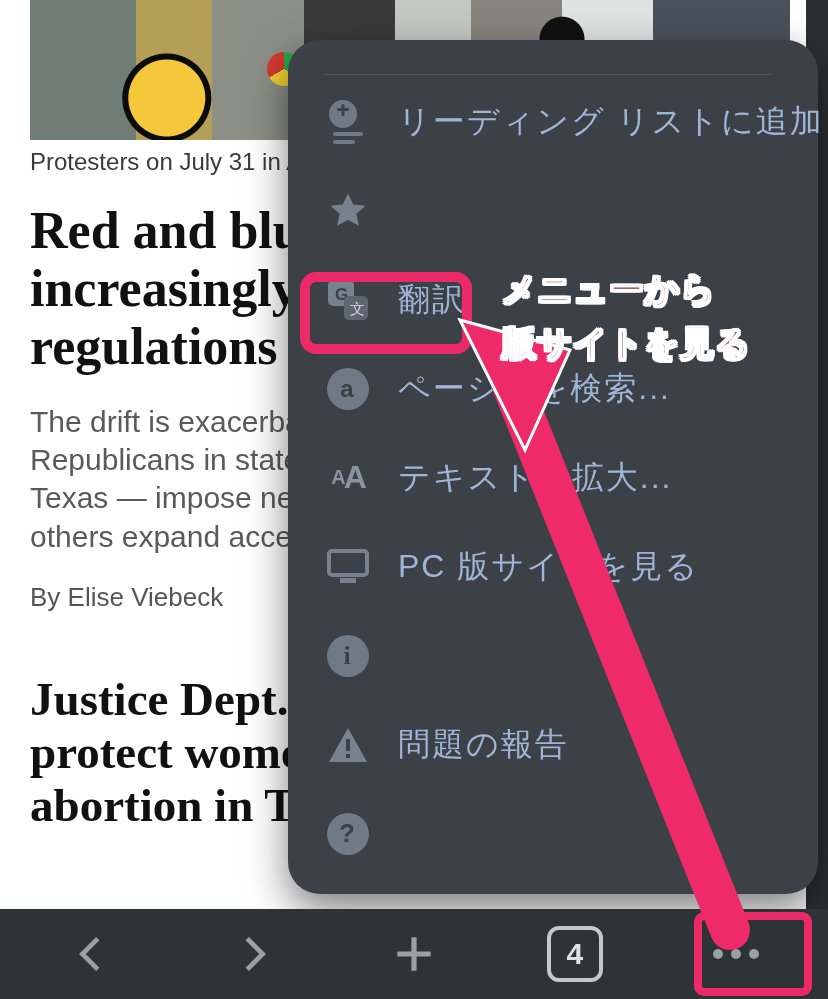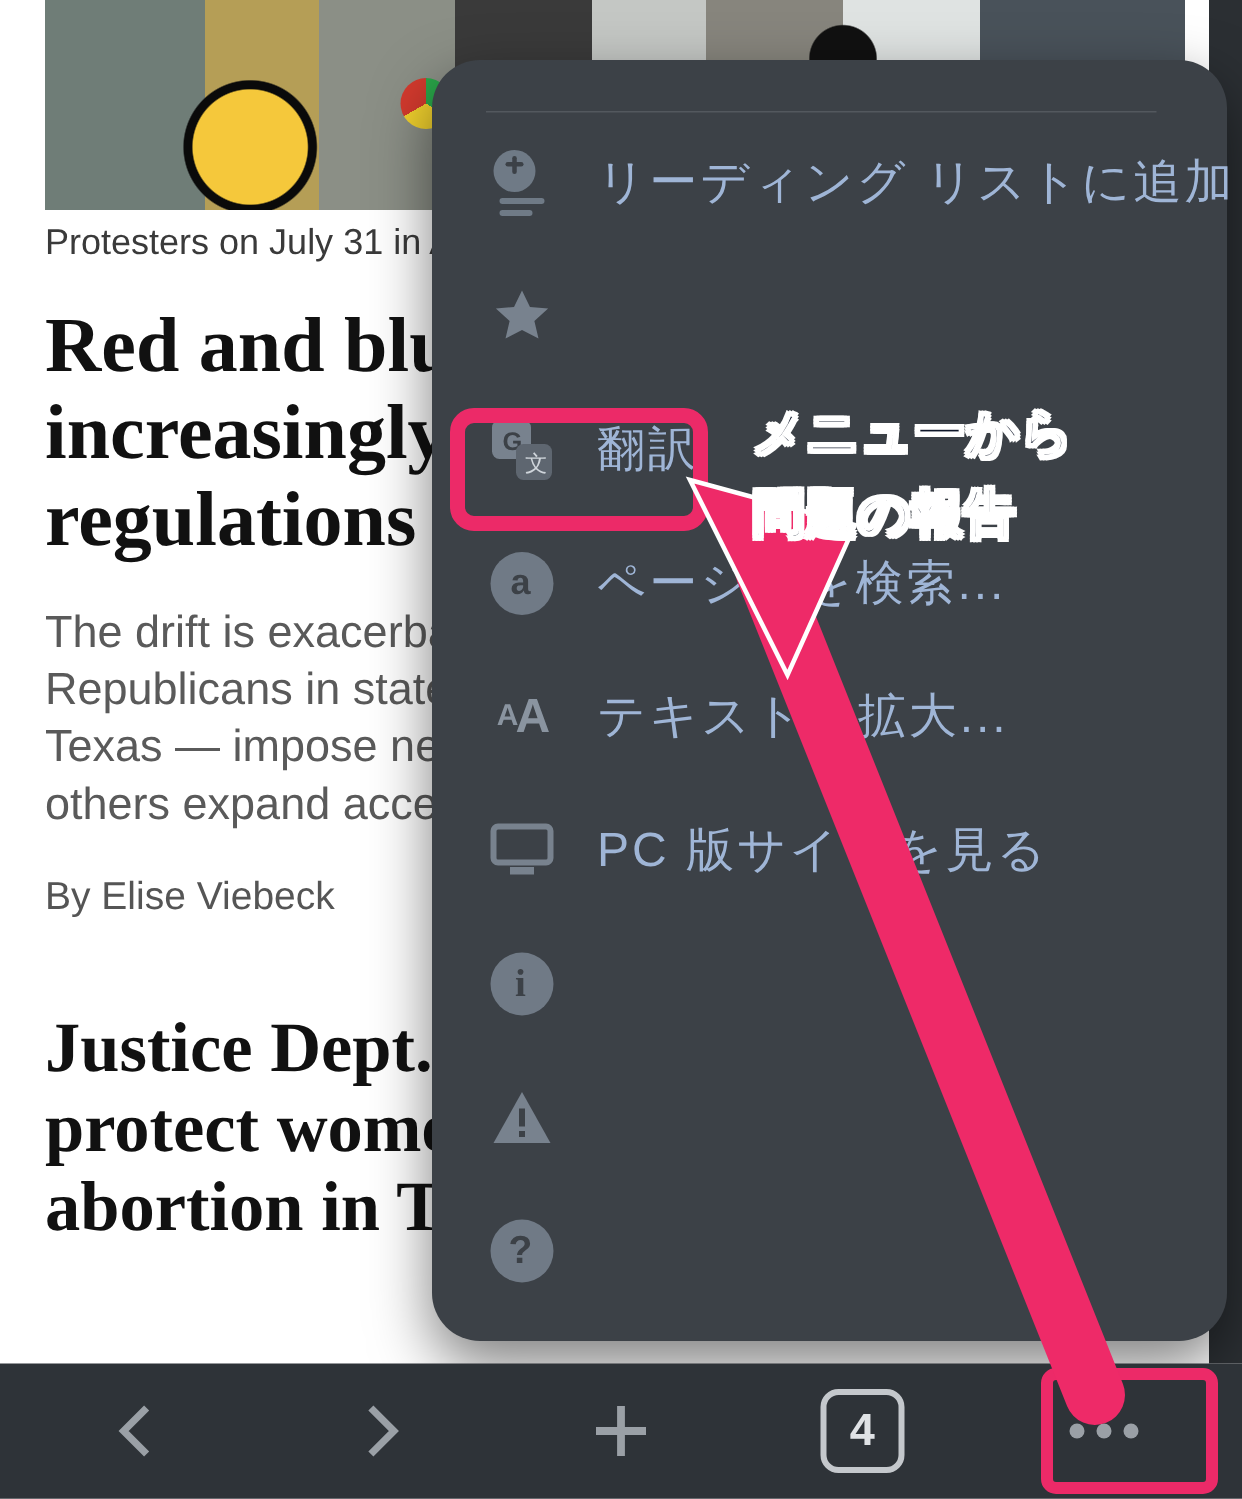--- a/index.html
+++ b/index.html
@@ -191,21 +191,21 @@
   }
 
   
   .anno {
     position: absolute;
     left: 502px;
     top: 262px;
     z-index: 60;
     font-size: 34px;
     font-weight: 800;
-    color: #0f172a;
+    color: #7f1d1d;
     letter-spacing: 1px;
     pointer-events:none;
     line-height: 1.6;
     -webkit-text-stroke: 1.2px #fff;
     text-shadow:
       -2px -2px 0 #fff, 2px -2px 0 #fff,
       -2px  2px 0 #fff, 2px  2px 0 #fff,
        0   -2px 0 #fff, 0    2px 0 #fff,
       -2px  0   0 #fff, 2px  0   0 #fff;
   }
@@ -299,35 +299,36 @@
   </div>
 
   <div class="menu-item">
     <span class="ic">
       <svg width="44" height="40" viewBox="0 0 44 40">
         <path d="M22 3 L41 37 H3 Z" fill="#78828e"></path>
         <rect x="20" y="14" width="4" height="12" fill="#3c4147"></rect>
         <rect x="20" y="29" width="4" height="4" fill="#3c4147"></rect>
       </svg>
     </span>
+    <span class="lbl">問題の報告</span>
   </div>
 
   <div class="menu-item">
     <span class="ic">
       <span class="circ" style="font-size:26px">?</span>
     </span>
   </div>
 </div>
 
 <div class="hl-translate"></div>
 <div class="hl-more"></div>
 
 <div class="anno">
   <span>メニューから</span><br>
-  <span>問題の報告</span>
+  <span>版サイトを見る</span>
 </div>
 
 <svg class="arrow-svg" viewBox="0 0 370 680">
   <defs>
     <linearGradient id="g" x1="0" y1="0" x2="0" y2="1">
       <stop offset="0" stop-color="#ee2a68"></stop>
       <stop offset="1" stop-color="#ee2a68"></stop>
     </linearGradient>
   </defs>
 

